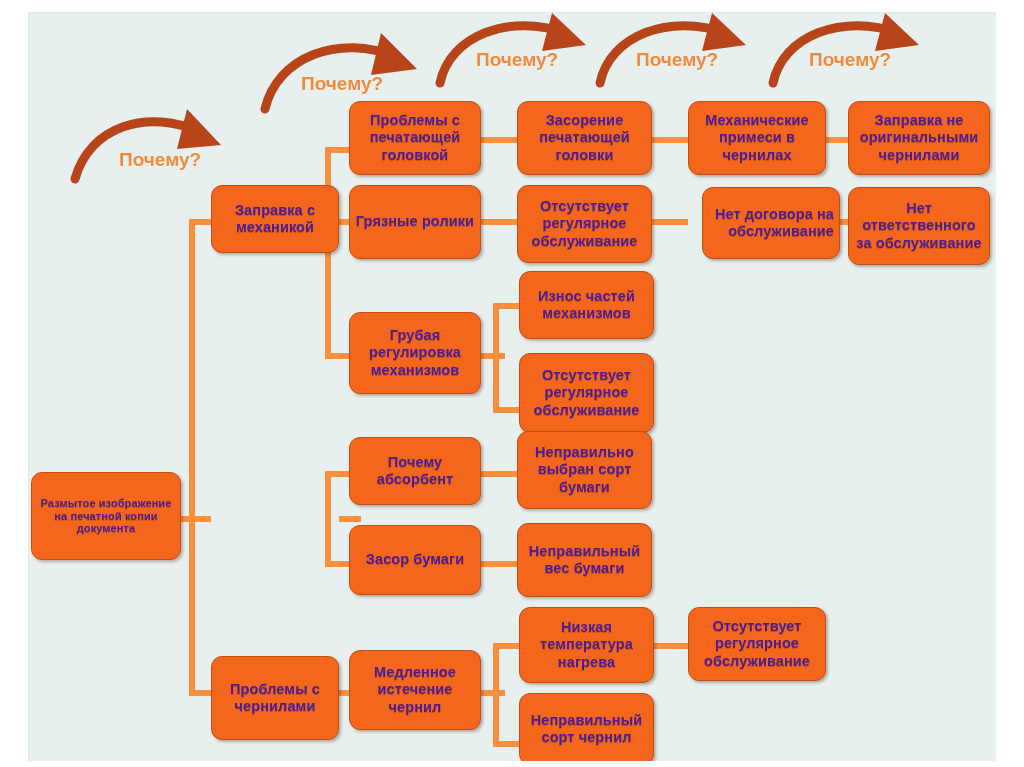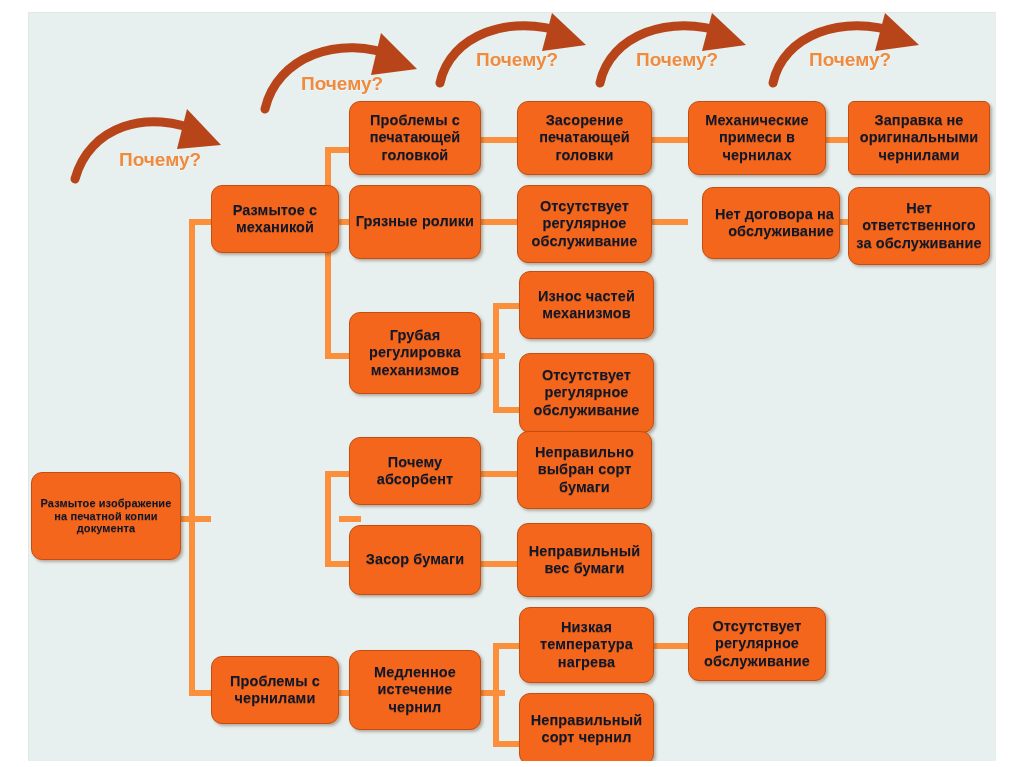--- a/index.html
+++ b/index.html
@@ -21,21 +21,21 @@
     border-top:1px solid #dfe9e8;
     overflow:hidden;
   }
   
   .node{
     position:absolute;
     box-sizing:border-box;
     background:#f4661b;
     border:1px solid #c24f12;
     border-radius:11px;
-    color:#0f172a;
+    color:#4c1d95;
     font-weight:bold;
     display:flex;
     align-items:center;
     justify-content:center;
     text-align:center;
     line-height:1.18;
     letter-spacing:0.1px;
     box-shadow:2px 2px 3px rgba(80,45,20,.35);
     text-shadow:0 1px 0 rgba(140,60,15,.45);
     padding:14px 5px;
@@ -152,23 +152,23 @@
         <path d="M118,0 L152,32 L108,38 Z" fill="#b8441a"></path>
       </svg>
       <span class="lbl" style="left:42px;top:36px;">Почему?</span>
     </div>
 
     <div class="node f13" style="left:2px;top:459px;width:150px;height:88px;">
       <span>Размытое изображение на печатной копии документа</span>
     </div>
 
     <div class="node f14" style="left:182px;top:172px;width:128px;height:68px;">
-      <span>Размытое с механикой</span>
-    </div>
-    <div class="node f14" style="left:182px;top:643px;width:128px;height:68px;">
+      <span>Заправка с механикой</span>
+    </div>
+    <div class="node f14" style="left:182px;top:643px;width:128px;height:84px;">
       <span>Проблемы с чернилами</span>
     </div>
 
     <div class="node f14" style="left:320px;top:88px;width:132px;height:74px;">
       <span>Проблемы с печатающей головкой</span>
     </div>
     <div class="node f14" style="left:320px;top:299px;width:132px;height:82px;">
       <span>Грубая регулировка механизмов</span>
     </div>
     <div class="node f14" style="left:320px;top:172px;width:132px;height:74px;">
@@ -212,21 +212,21 @@
     <div class="node f14" style="left:490px;top:680px;width:135px;height:72px;">
       <span>Неправильный сорт чернил</span>
     </div>
     <div class="node f14" style="left:673px;top:174px;width:138px;height:72px;text-align:right;">
       <span>Нет договора на обслуживание</span>
     </div>
     <div class="node f14" style="left:659px;top:594px;width:138px;height:74px;">
       <span>Отсутствует регулярное обслуживание</span>
     </div>
 
-    <div class="node f14" style="left:819px;top:88px;width:142px;height:74px;border-radius:6px;">
+    <div class="node f14" style="left:819px;top:88px;width:142px;height:74px;">
       <span>Заправка не оригинальными чернилами</span>
     </div>
     <div class="node f14" style="left:819px;top:174px;width:142px;height:78px;">
       <span>Нет ответственного за обслуживание</span>
     </div>
 
   </div>
 </div>
 
 </body></html>

